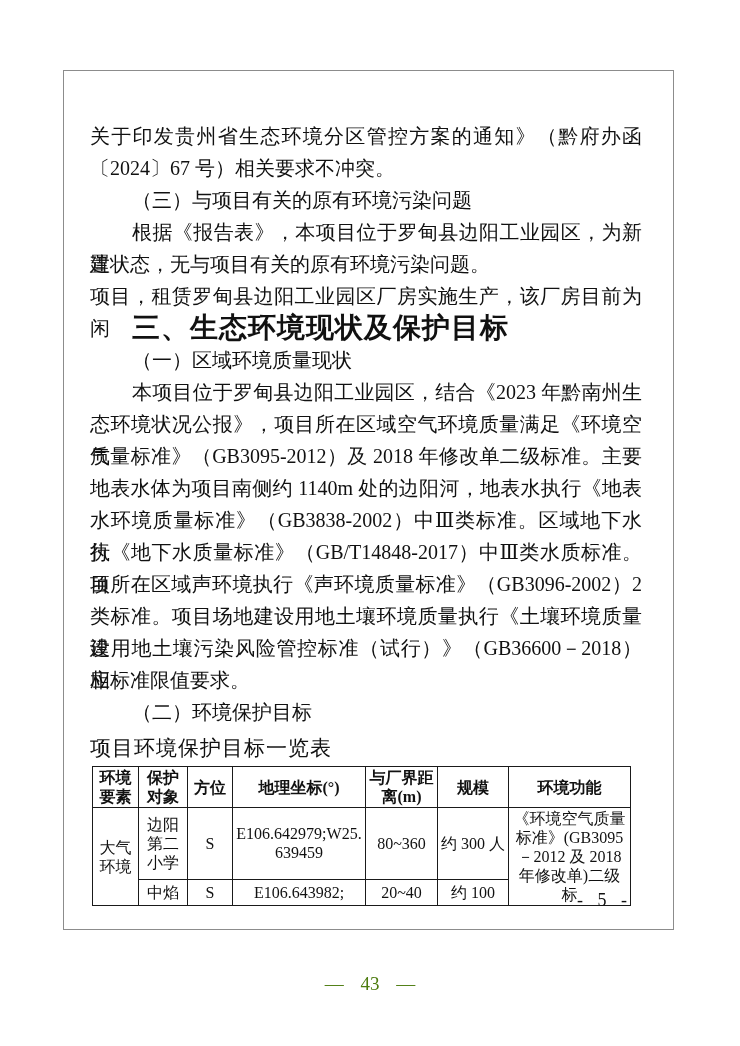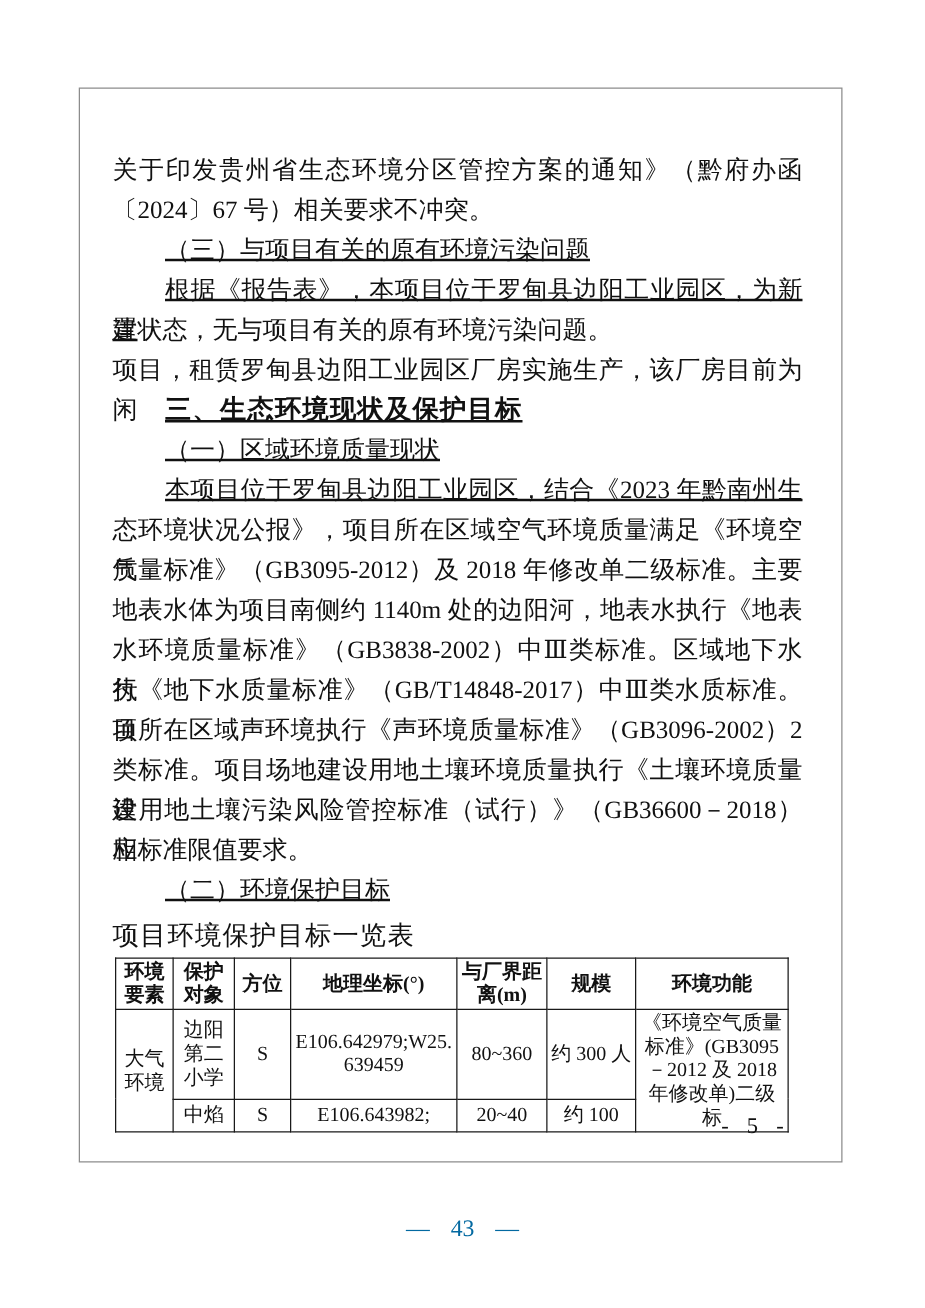--- a/index.html
+++ b/index.html
@@ -8,24 +8,24 @@
     font-family:"Liberation Serif","DejaVu Serif",serif;color:#111;
     overflow:hidden;
   }
   .border-box{
     position:absolute;left:63px;top:70px;width:611px;height:860px;
     border:1px solid #8c8c8c;box-sizing:border-box;
   }
   .content{position:absolute;left:90px;top:120px;width:552px;}
   .line{height:32px;line-height:32px;font-size:20px;white-space:normal;}
   .fill{text-align:justify;text-align-last:justify;}
-  .indent{text-indent:42px;text-decoration:underline;}
+  .indent{text-indent:42px;}
   .heading{
     font-family:"Liberation Sans","DejaVu Sans",sans-serif;
-    font-weight:700;font-size:21px;letter-spacing:1px;
+    font-weight:700;font-size:28px;letter-spacing:1px;
   }
   .table-title{
     height:36px;line-height:36px;text-align:left;font-size:21px;
     letter-spacing:1px;margin-top:2px;
   }
   table.targets{
     margin-left:2px;width:538px;border-collapse:collapse;table-layout:fixed;
     font-size:16px;
   }
   table.targets th,table.targets td{
@@ -34,21 +34,21 @@
   }
   table.targets th{font-weight:700;height:38px;}
   tr.row-1{height:56px;}
   tr.row-2{height:22px;margin-left:35px;}
   .footer-inner{
     position:absolute;left:548px;top:890px;width:110px;text-align:center;
     font-size:18px;letter-spacing:2px;word-spacing:6px;
   }
   .footer-outer{
     position:absolute;left:0;top:973px;width:740px;text-align:center;
-    font-size:19px;word-spacing:12px;color:#0369a1;
+    font-size:19px;word-spacing:12px;color:#4d7c0f;
   }
 </style>
 </head>
 <body>
 
 <div class="page">
   <div class="border-box"></div>
 
   <div class="content">
     <div class="line fill">关于印发贵州省生态环境分区管控方案的通知》（黔府办函</div>

